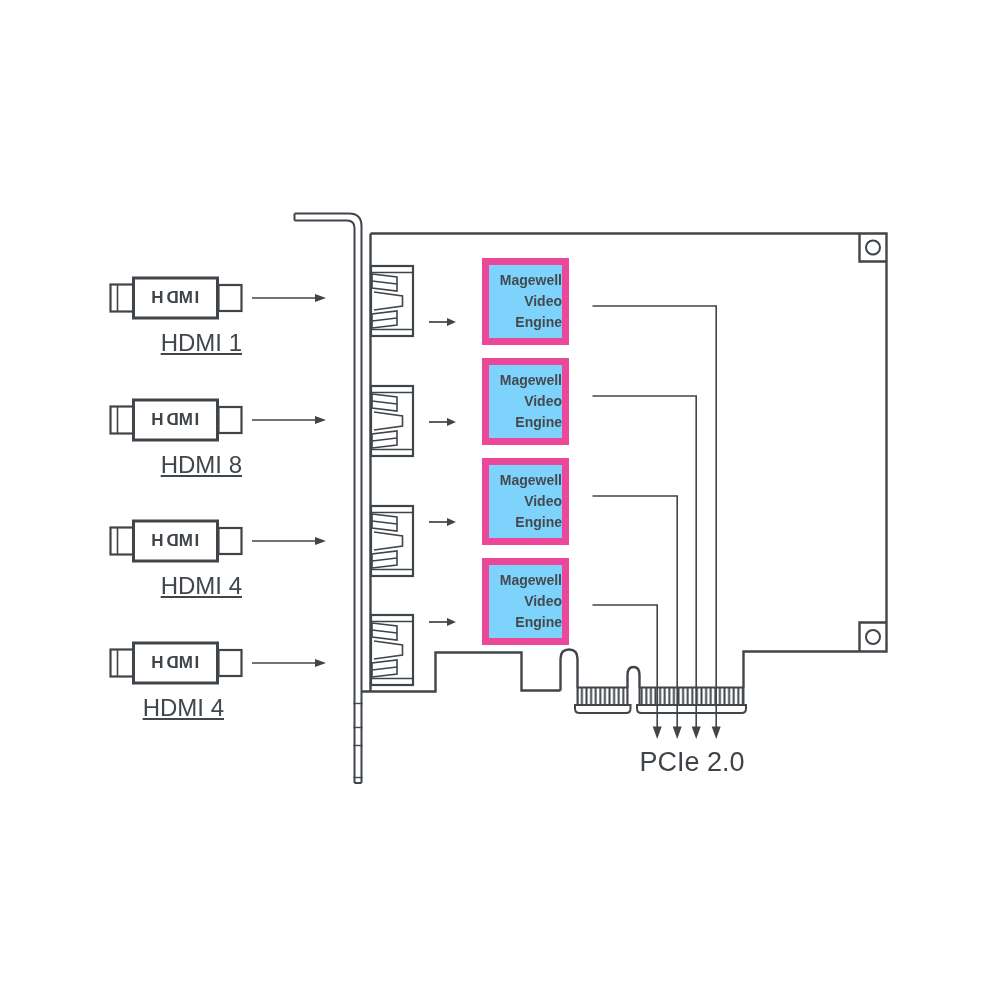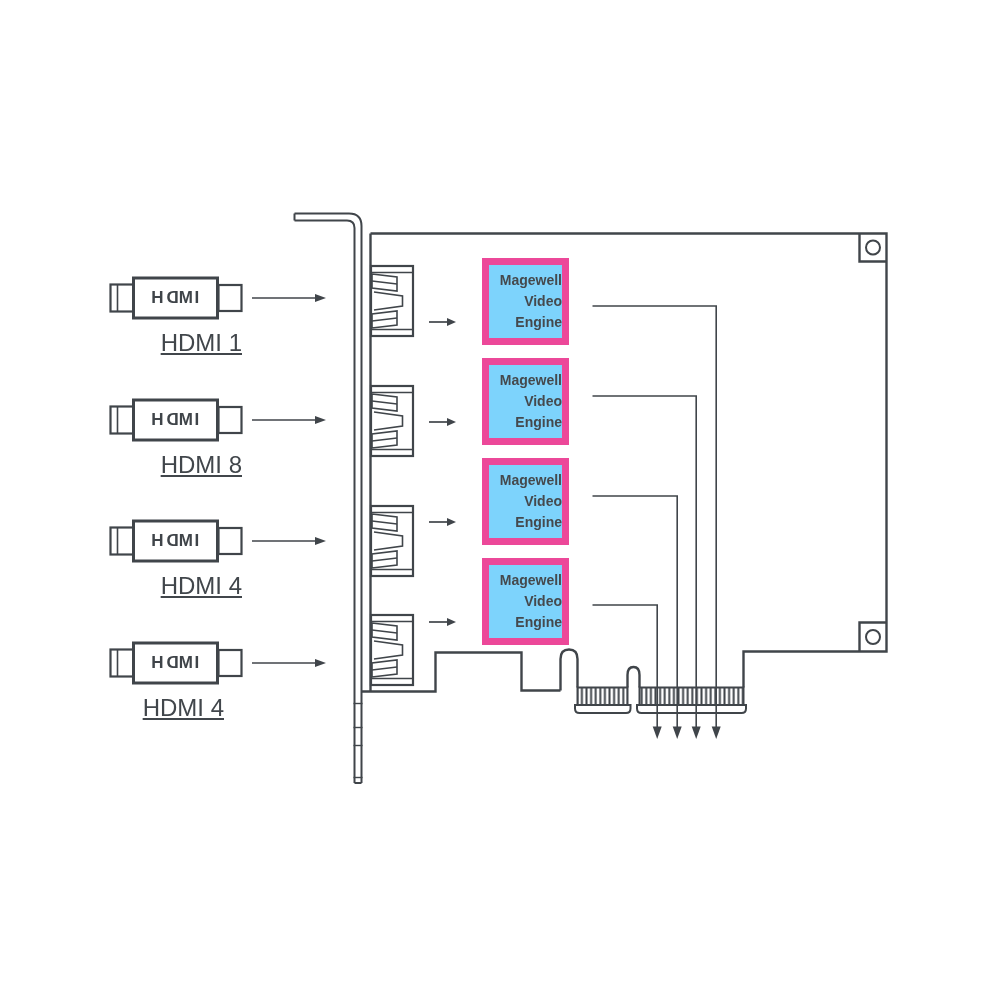--- a/index.html
+++ b/index.html
@@ -223,13 +223,14 @@
     <span>Magewell</span>
     <span>Video</span>
     <span>Engine</span>
   </div>
   <div class="overlay engine-box" style="left:482px;top:558px;">
     <span>Magewell</span>
     <span>Video</span>
     <span>Engine</span>
   </div>
 
+  <div class="overlay pcie-label" style="left:600px;top:747px;">PCIe 2.0</div>
 </div>
 
 </body></html>

